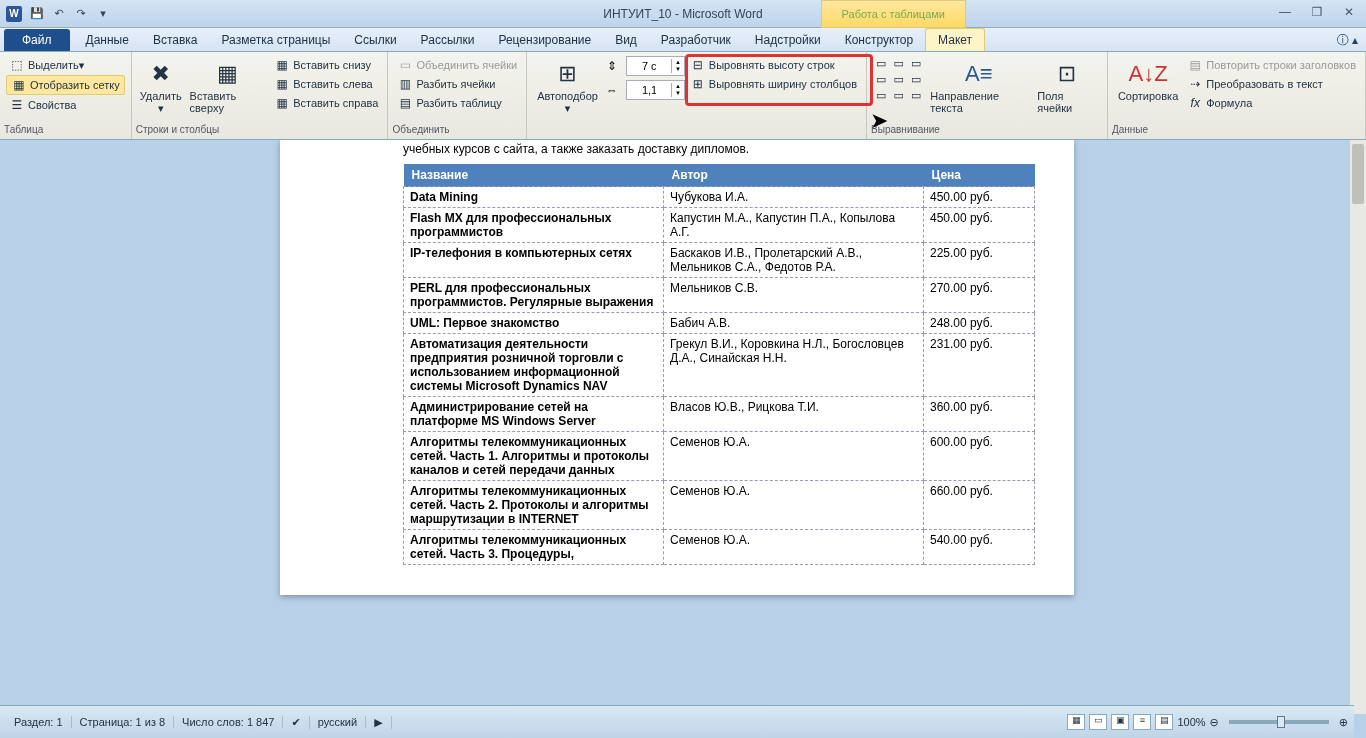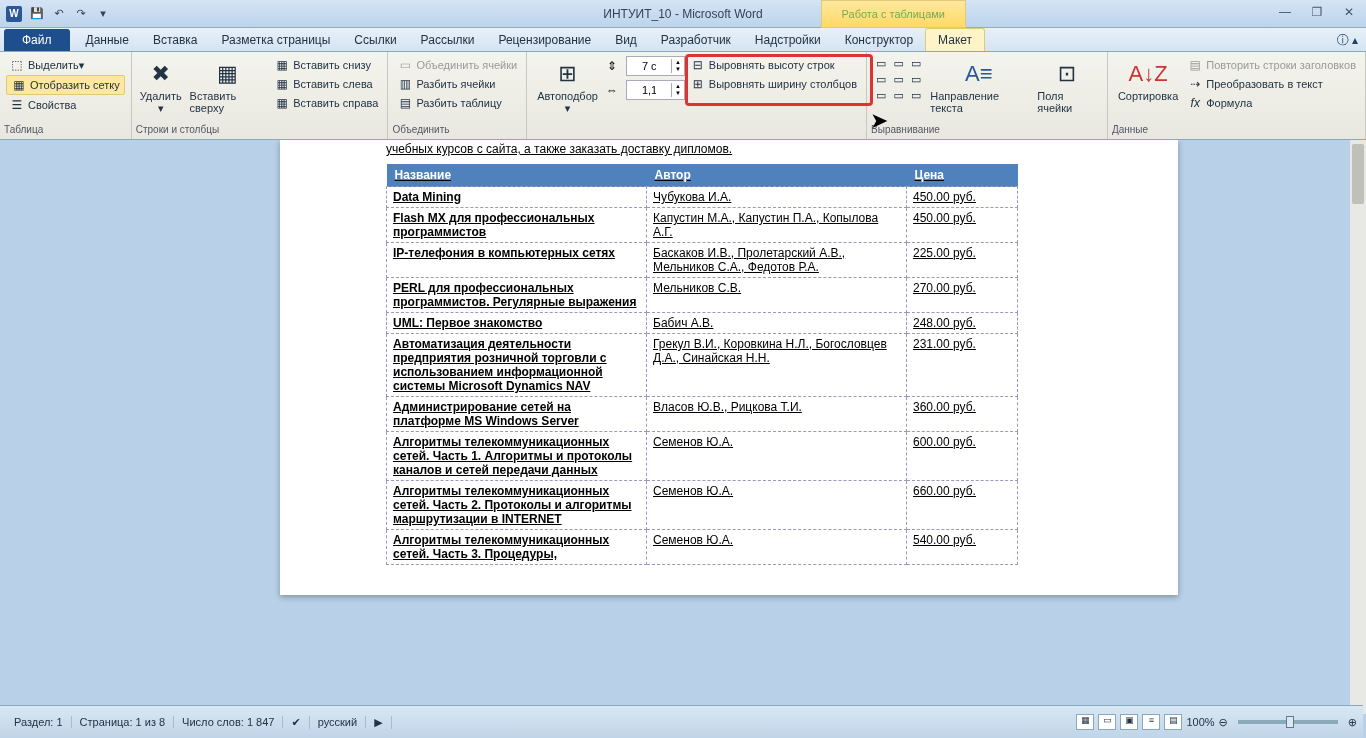--- a/index.html
+++ b/index.html
@@ -37,37 +37,37 @@
 .spin input { border: none; width: 44px; font-size: 11px; padding: 0 15px; outline: none; }
 .spin-btns { display: flex; flex-direction: column; }
 .spin-btns span { font-size: 6px; line-height: 7px; padding: 0 3px; cursor: pointer; border-left: 1px solid #aab; }
 
 
 .hl-box { position: absolute; border: 3px solid #d33; border-radius: 4px; pointer-events: none; z-index: 10; }
 .cursor-img { position: absolute; z-index: 11; pointer-events: none; font-size: 22px; color: #000; }
 
 
 .doc-area { position: absolute; top: 140px; left: 0; right: 16px; bottom: 24px; background: #b8d0e8; overflow: hidden; }
-.page { position: absolute; left: 280px; top: 0; width: 898px; background: #fff; box-shadow: 0 2px 6px rgba(0,0,0,0.3); padding: 0 0 30px 0; text-decoration: underline; }
+.page { position: absolute; left: 280px; top: 0; width: 794px; background: #fff; box-shadow: 0 2px 6px rgba(0,0,0,0.3); padding: 0 0 30px 17px; }
 .page-text { font-size: 12px; color: #000; padding: 2px 106px 8px; }
 
 
 .doc-table { margin: 0 106px; border-collapse: collapse; width: 632px; font-size: 12px; }
 .table-title { font-weight: bold; font-size: 13px; padding: 4px 0; }
 .doc-table th { background: #4f81bd; color: #fff; text-align: left; padding: 4px 8px; font-weight: bold; font-size: 12px; }
 .doc-table td { border: 1px dashed #99b; padding: 3px 6px; vertical-align: top; }
 .doc-table .bold { font-weight: bold; }
 .doc-table .r { text-align: left; }
 
 
 .vscroll { position: absolute; right: 0; top: 140px; bottom: 24px; width: 16px; background: #e8e8e4; }
 .vscroll-thumb { position: absolute; top: 4px; left: 2px; width: 12px; height: 60px; background: #c0c0b8; border-radius: 2px; }
 
 
-.status { position: absolute; bottom: 0; left: 0; right: 3px; height: 24px; background: linear-gradient(#d8e8f4, #c0d4e8); display: flex; align-items: center; font-size: 11px; color: #234; padding: 16px 6px; border-top: 1px solid #8ab; }
+.status { position: absolute; bottom: 0; left: 0; right: 12px; height: 24px; background: linear-gradient(#d8e8f4, #c0d4e8); display: flex; align-items: center; font-size: 11px; color: #234; padding: 16px 6px; border-top: 1px solid #8ab; }
 .status-item { padding: 0 8px; border-right: 1px solid #a8bccc; }
 .status-right { position: absolute; right: 6px; display: flex; align-items: center; gap: 4px; }
 .view-btn { width: 18px; height: 16px; border: 1px solid #8ab; background: #fff; font-size: 9px; text-align: center; cursor: pointer; }
 .zoom-slider { width: 100px; height: 4px; background: #8ab; position: relative; margin: 0 6px; }
 .zoom-thumb { position: absolute; left: 48px; top: -4px; width: 8px; height: 12px; background: #d8e8f4; border: 1px solid #678; }
 
 .show-grid-btn { background: #ffe89e; border: 1px solid #dc7; border-radius: 2px; padding: 1px 4px; }
 </style>
 </head>
 <body>

